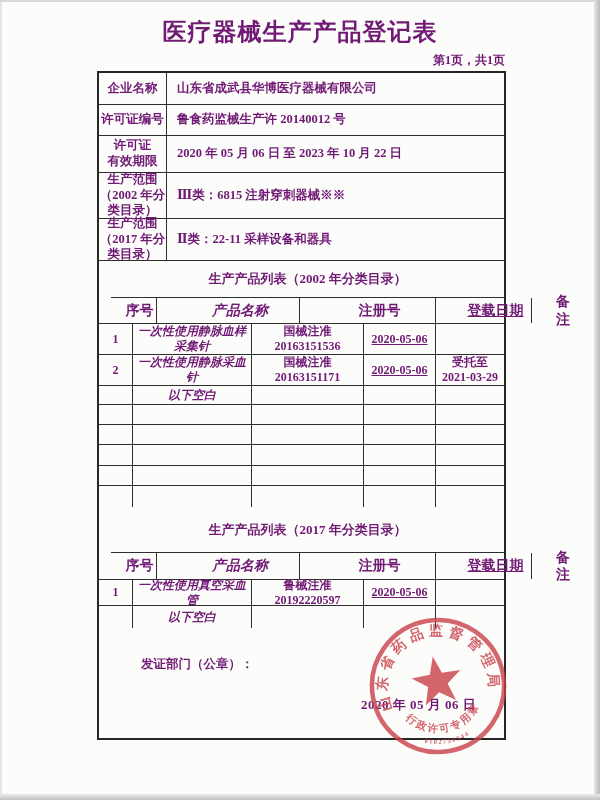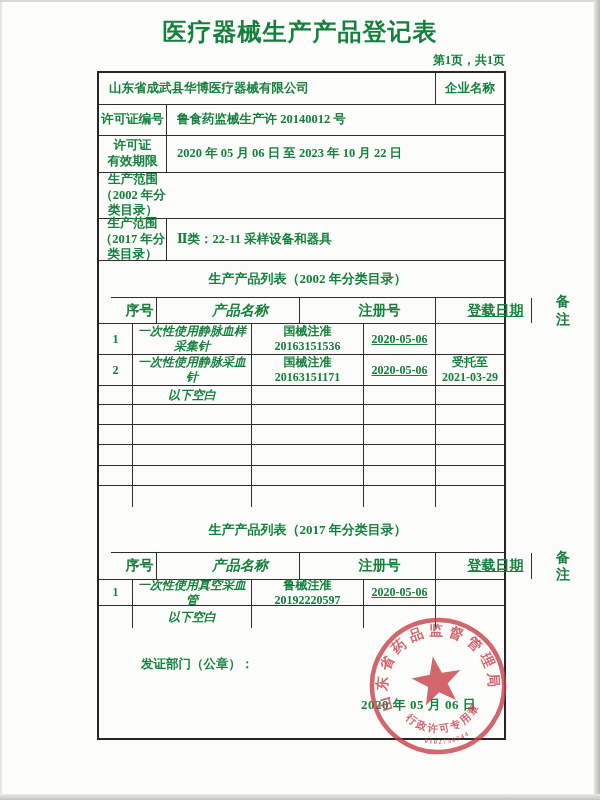--- a/index.html
+++ b/index.html
@@ -1,18 +1,18 @@
 <!DOCTYPE html>
 <html><head>
 <meta charset="utf-8">
 <style>
   * { margin:0; padding:0; box-sizing:border-box; }
   html,body { width:600px; height:800px; }
   body { font-family:"Liberation Serif","DejaVu Serif",serif; background:#e9e9e7; }
-  .paper { position:relative; width:600px; height:800px; background:#fcfcfa; overflow:hidden; color:#15803d; }
+  .paper { position:relative; width:600px; height:800px; background:#fcfcfa; overflow:hidden; color:#701a75; }
 
   
   .edge { position:absolute; pointer-events:none; }
   .edge-top { left:0; top:0; width:100%; height:2px; background:#bfbfbf; opacity:.6; }
   .edge-left { left:0; top:0; width:2px; height:100%; background:#d6d6d6; opacity:.6; }
   .edge-right { right:0; top:0; width:6px; height:100%; background:linear-gradient(to right,#e6e6e4,#b9b9b7); }
   .edge-bottom { left:0; bottom:0; width:100%; height:6px; background:linear-gradient(to bottom,#eaeae8,#c2c2c0); }
 
   .title { position:absolute; top:16px; left:0; width:100%; text-align:center;
            font-size:24px; font-weight:bold; letter-spacing:1px; }
@@ -54,36 +54,37 @@
 <body>
 
 <div class="paper">
 
   <div class="title">医疗器械生产产品登记表</div>
   <div class="page-info">第1页，共1页</div>
 
   <div class="doc-table">
 
     <div class="row" style="height:32px">
+      <div class="cell ilabel">企业名称</div>
       <div class="cell ival">山东省成武县华博医疗器械有限公司</div>
-      <div class="cell ilabel">企业名称</div>
     </div>
     <div class="row" style="height:31px">
       <div class="cell ilabel">许可证编号</div>
       <div class="cell ival">鲁食药监械生产许 20140012 号</div>
     </div>
     <div class="row" style="height:37px">
       <div class="cell ilabel">许可证
 有效期限</div>
       <div class="cell ival">2020 年 05 月 06 日 至 2023 年 10 月 22 日</div>
     </div>
     <div class="row" style="height:46px">
       <div class="cell ilabel">生产范围
 （2002 年分
 类目录）</div>
+      <div class="cell ival">Ⅲ类：6815 注射穿刺器械※※</div>
     </div>
     <div class="row" style="height:42px">
       <div class="cell ilabel">生产范围
 （2017 年分
 类目录）</div>
       <div class="cell ival">Ⅱ类：22-11 采样设备和器具</div>
     </div>
 
     <div class="sect" style="height:37px">生产产品列表（2002 年分类目录）</div>
 

